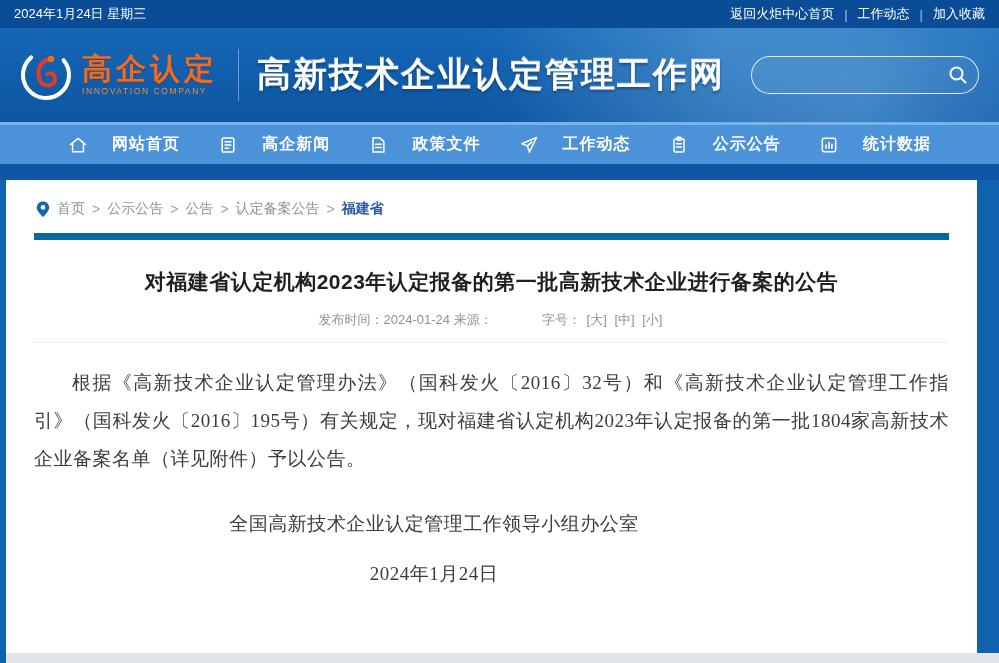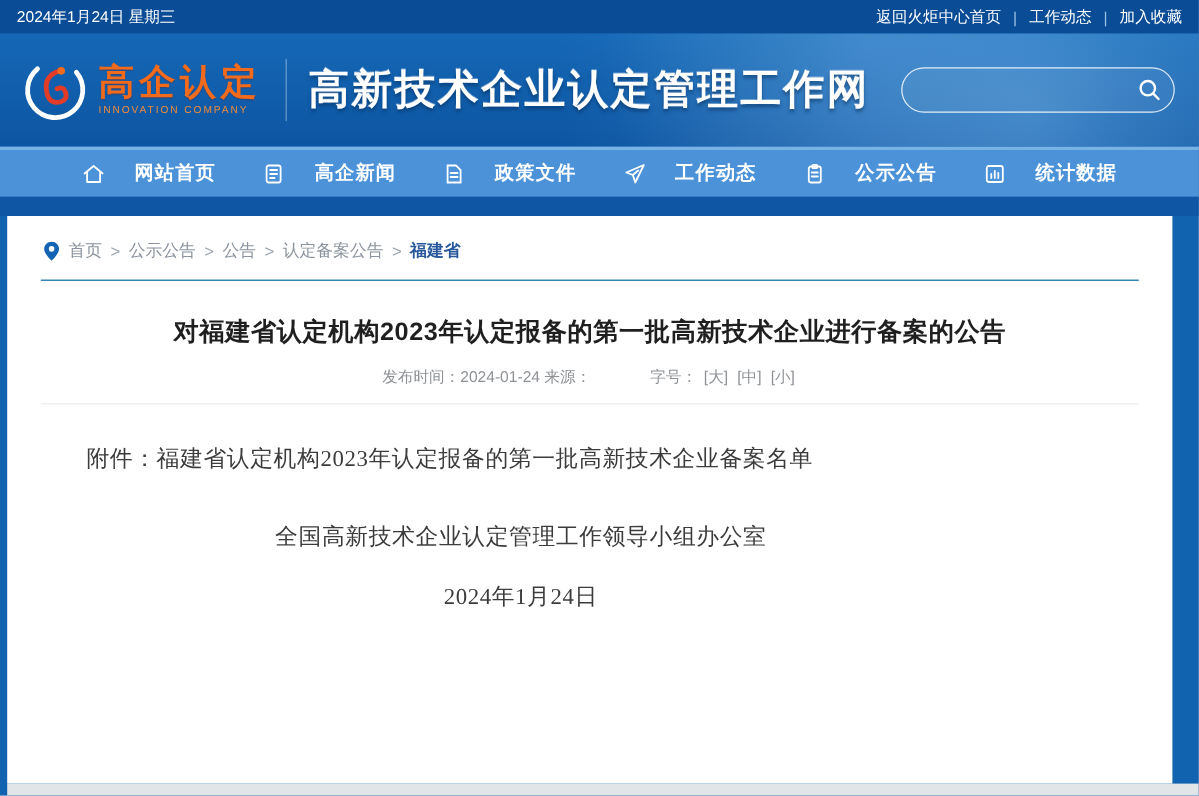--- a/index.html
+++ b/index.html
@@ -43,21 +43,21 @@
   .nav-label { font-size:16px; font-weight:bold; letter-spacing:1px; }
   .nav-strip { height:16px; background:#0f57a4; }
 
   
   .content-area { position:absolute; top:180px; left:0; right:0; bottom:0; }
   .card { position:absolute; left:6px; right:22px; top:0; height:473px; background:#ffffff;
     padding:0 28px; overflow:hidden; }
   .footer-strip { position:absolute; left:6px; right:0; top:473px; bottom:0; background:#e2e5e8; }
 
   .breadcrumb { display:flex; align-items:center; gap:7px; padding:20px 2px 15px 2px;
-    border-bottom:1px solid #0369a1; font-size:14px; color:#8a939e;text-align:center; }
+    border-bottom:7px solid #0369a1; font-size:14px; color:#8a939e;text-align:center; }
   .crumb { color:#8a939e; cursor:pointer; }
   .crumb-sep { color:#9aa3ad; }
   .crumb-active { color:#29599c; font-weight:bold; cursor:pointer; }
 
   .article-title { margin-top:28px; text-align:center; font-size:21px; font-weight:bold;
     color:#1f1f1f; letter-spacing:0.5px; }
   .article-meta { margin-top:15px; text-align:center; font-size:13px; color:#8e9296; }
   .article-meta .gap { display:inline-block; width:42px; }
   .size-btn { color:#8e9296; cursor:pointer; margin:0 2px; }
   .meta-divider { border:none; border-top:1px solid #ededed; margin-top:13px; }
@@ -192,21 +192,21 @@
         <span class="gap"></span>
         <span>字号：</span>
         <span class="size-btn">[大]</span>
         <span class="size-btn">[中]</span>
         <span class="size-btn">[小]</span>
       </div>
 
       <hr class="meta-divider">
 
       <div class="article-body">
-        <p class="para indent p2">附件：福建省认定机构2023年认定报备的第一批高新技术企业备案名单</p>
+        <p class="para indent p1">根据《高新技术企业认定管理办法》（国科发火〔2016〕32号）和《高新技术企业认定管理工作指引》（国科发火〔2016〕195号）有关规定，现对福建省认定机构2023年认定报备的第一批1804家高新技术企业备案名单（详见附件）予以公告。</p>
         <p class="para center sig">全国高新技术企业认定管理工作领导小组办公室</p>
         <p class="para center sig-date">2024年1月24日</p>
       </div>
 
     </div>
     <div class="footer-strip"></div>
   </div>
 
 </div>
 

